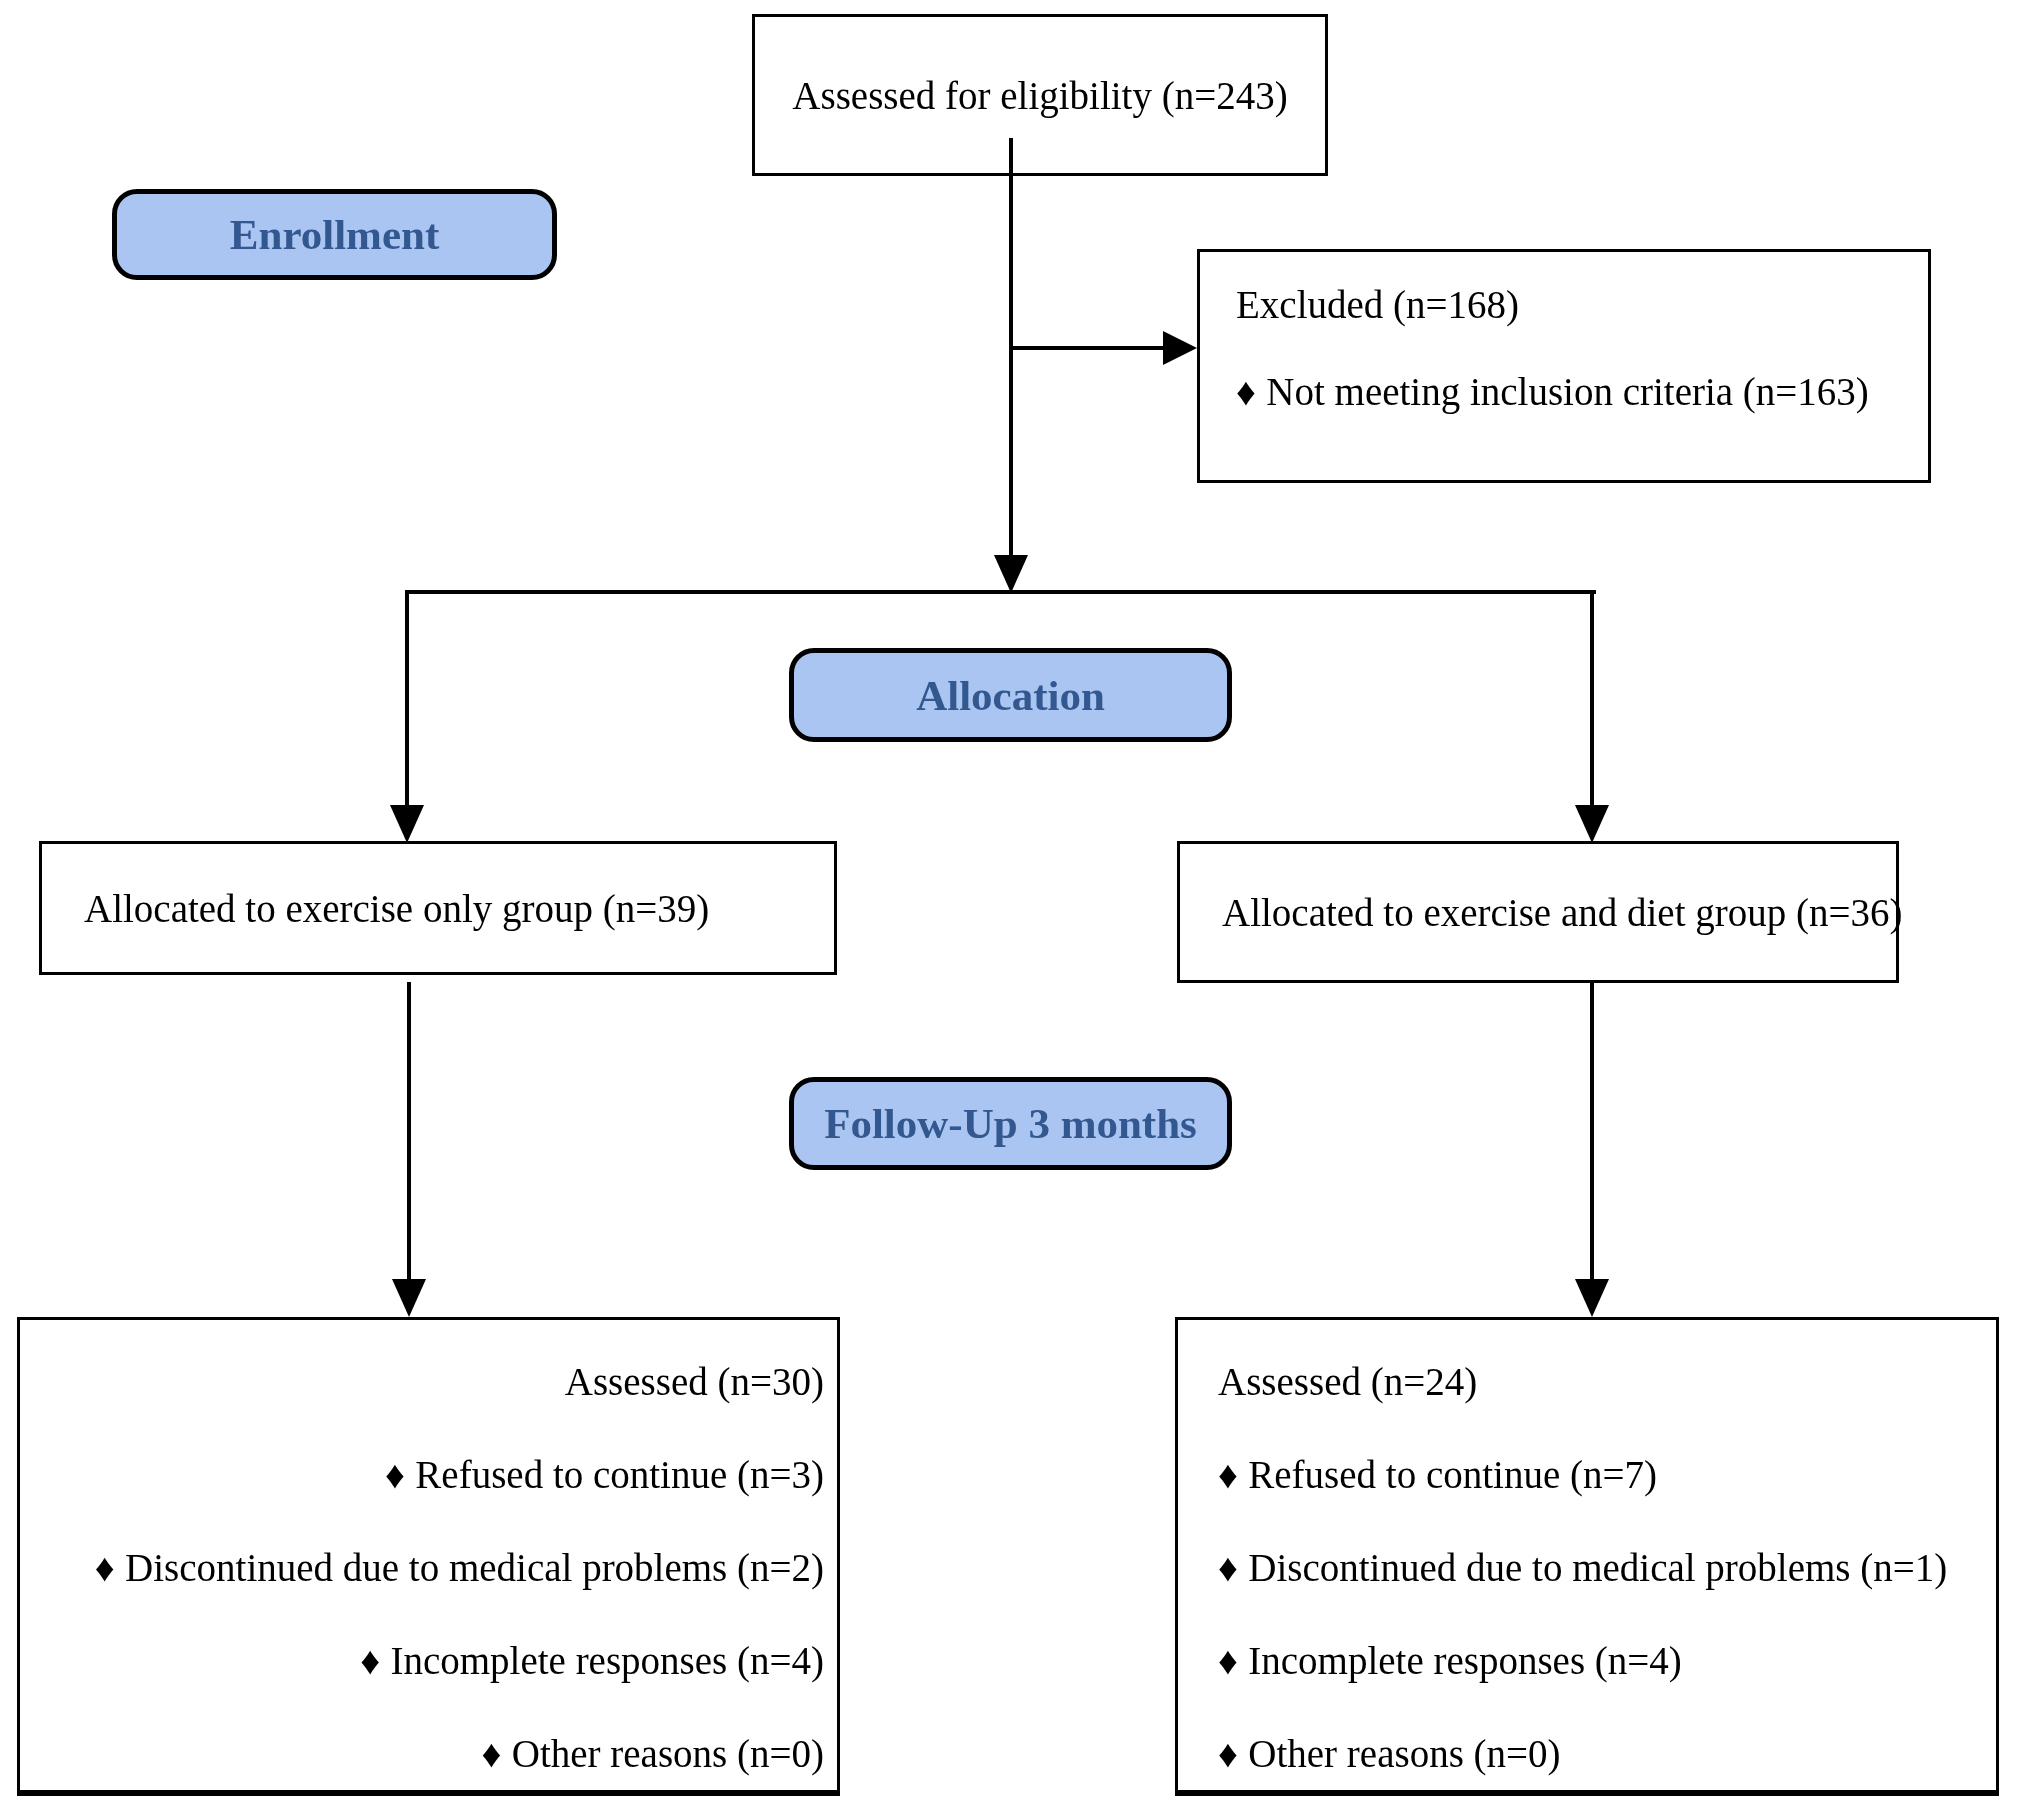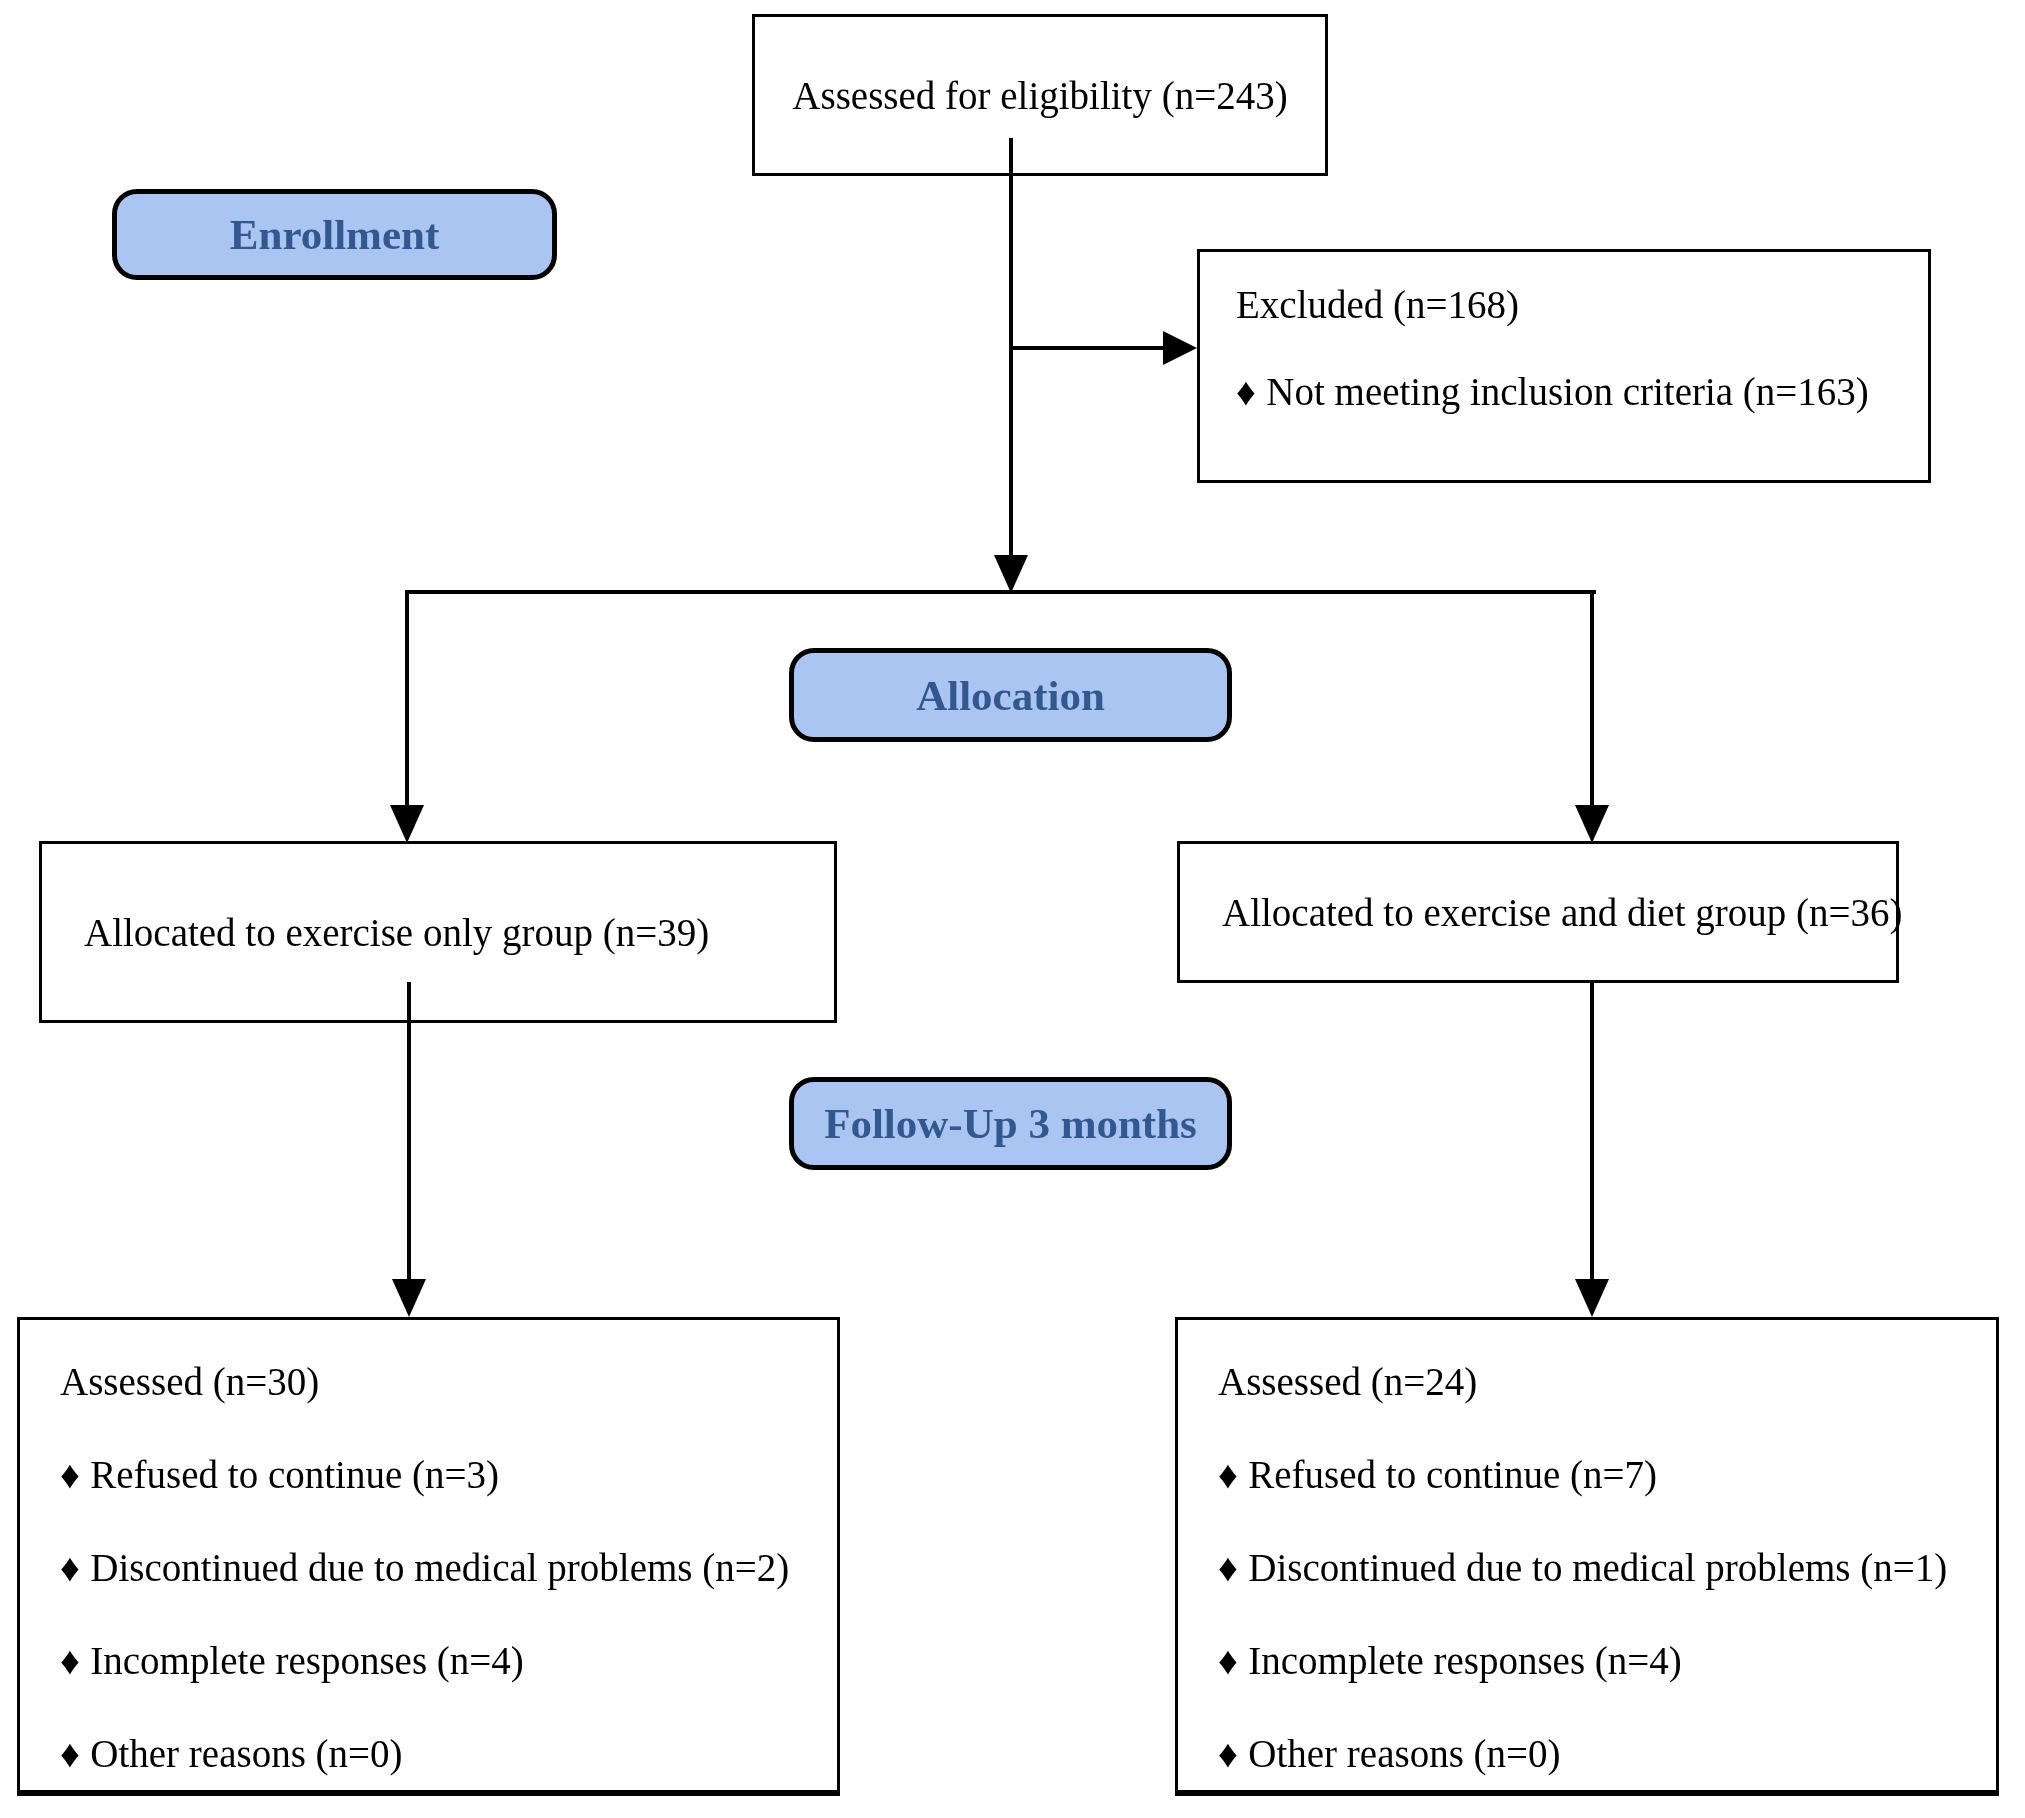--- a/index.html
+++ b/index.html
@@ -72,24 +72,24 @@
     margin:0 0 46px 0;
   }
   .bullet{
     margin-right:10.4px;
   }
   
   #box-eligibility{left:752px;top:14.3px;width:576px;height:162px;}
   #stage-enrollment{left:112px;top:189px;width:445px;height:91px;}
   #box-excluded{left:1197px;top:249px;width:734px;height:234px;padding:29px 16.3px 0 36px;}
   #stage-allocation{left:789px;top:648px;width:443px;height:94px;}
-  #box-alloc-left{left:39px;top:841px;width:798px;height:182px;padding-left:42px;}
+  #box-alloc-left{left:39px;top:841px;width:798px;height:134px;padding-left:42px;}
   #box-alloc-right{left:1177px;top:841px;width:722px;height:142px;padding-left:42px;}
   #stage-followup{left:789px;top:1077px;width:443px;height:93px;}
-  #box-fu-left{left:17px;top:1317px;width:823px;height:479px;padding:38px 13px 0 40px;border-bottom-width:6.5px;}
+  #box-fu-left{left:17px;top:1317px;width:823px;height:479px;padding:38px 13px 0 40px;border-bottom-width:6.5px;text-align:right;}
   #box-fu-right{left:1175px;top:1317px;width:824px;height:479px;padding:38px 13px 8px 40px;border-bottom-width:6.5px;}
   #box-excluded .bline.title{margin-bottom:40px;}
   
   #line-elig-split{left:1009px;top:138px;width:3.9px;height:421px;}
   #arrow-split{left:994px;top:555px;}            
   #line-branch-excluded{left:1011px;top:346px;width:154px;height:3.9px;}
   #arrow-excluded{left:1163px;top:331px;}          
   #line-split-h{left:405px;top:590px;width:1191px;height:3.9px;}
   #line-drop-left{left:405px;top:590px;width:3.9px;height:215px;}
   #arrow-alloc-left{left:390px;top:805px;}        

